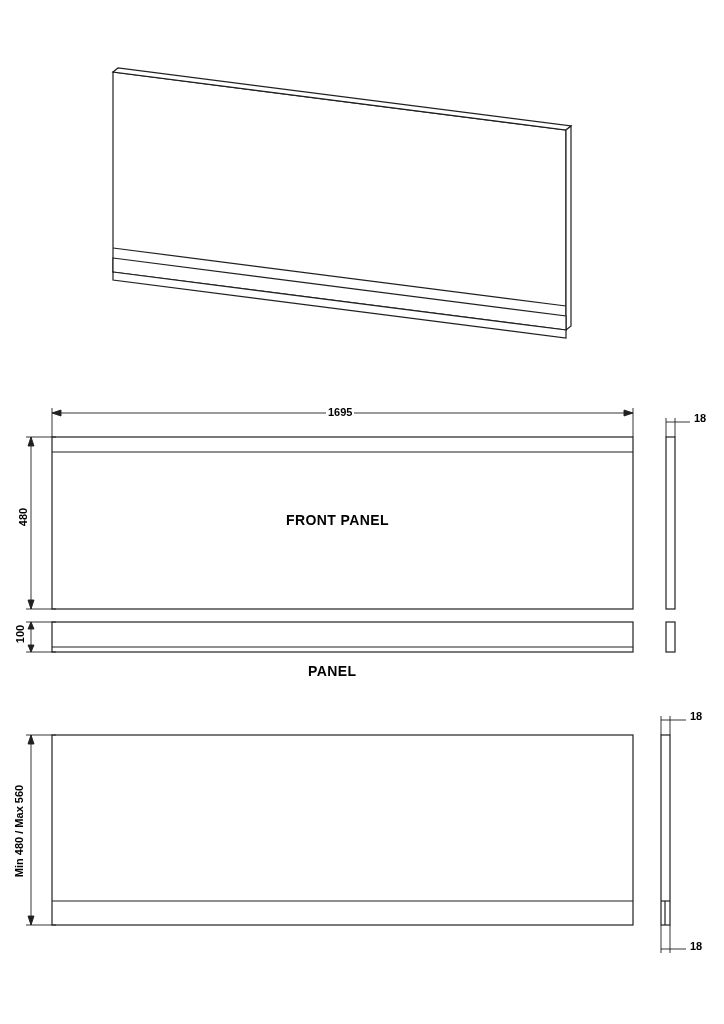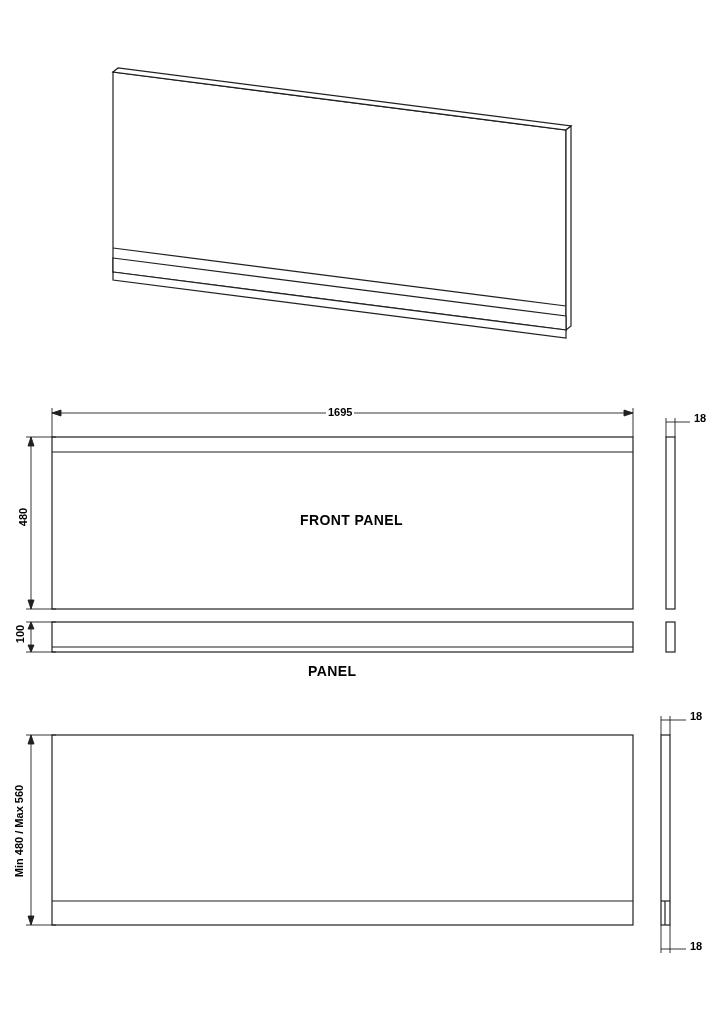--- a/index.html
+++ b/index.html
@@ -147,17 +147,17 @@
   <div class="dim-label vert" style="left:9px; top:628px; transform: rotate(-90deg);">100</div>
 
   <div class="dim-label" style="left:692px; top:412px;">18</div>
 
   <div class="dim-label" style="left:688px; top:710px;">18</div>
 
   <div class="dim-label" style="left:688px; top:940px;">18</div>
 
   <div class="dim-label vert" style="left:-29px; top:825px; transform: rotate(-90deg);">Min 480 / Max 560</div>
 
-  <div class="title-label" style="left:300px; top:512px;text-align:right;">FRONT PANEL</div>
+  <div class="title-label" style="left:286px; top:512px;text-align:right;">FRONT PANEL</div>
 
   <div class="title-label" style="left:308px; top:663px;">PANEL</div>
 
 </div>
 
 </body></html>

